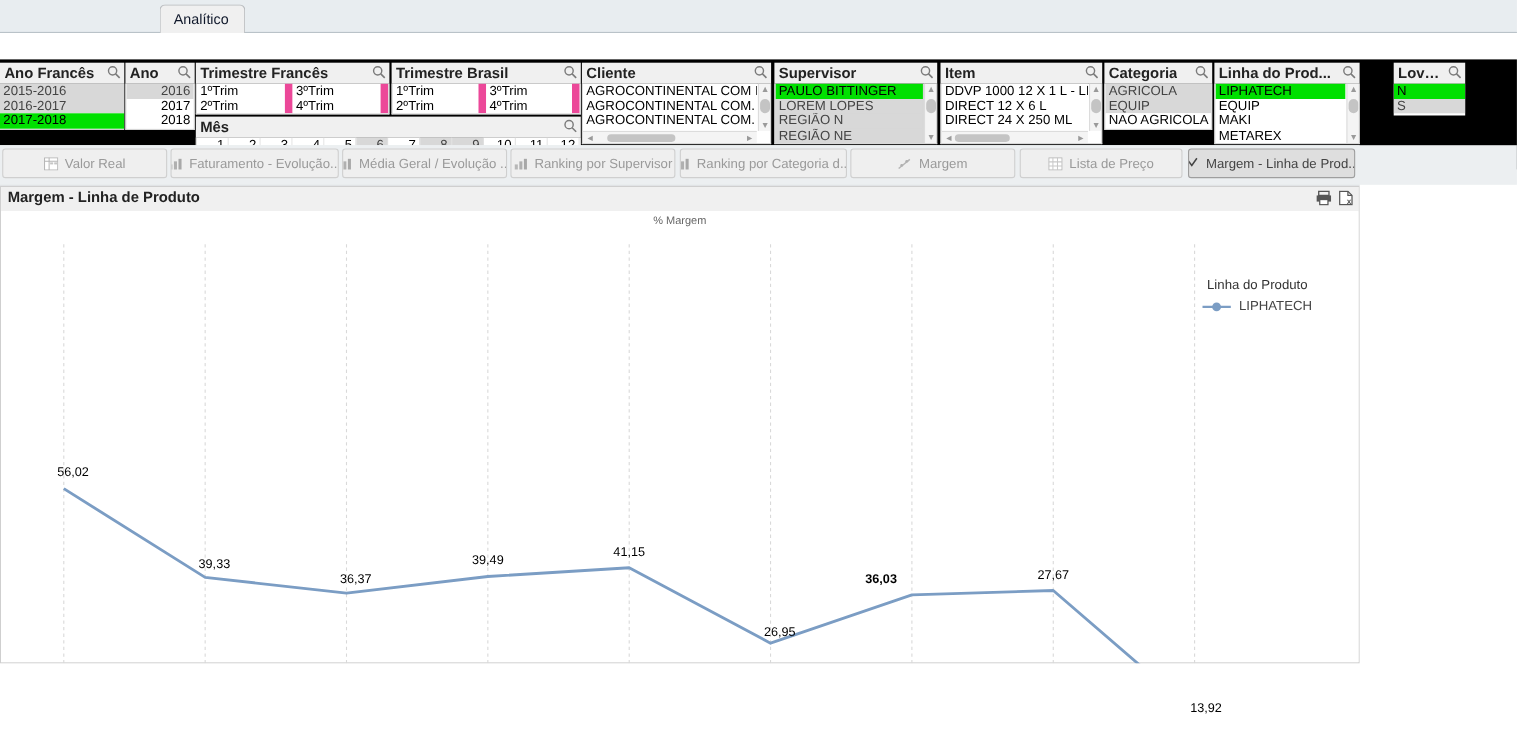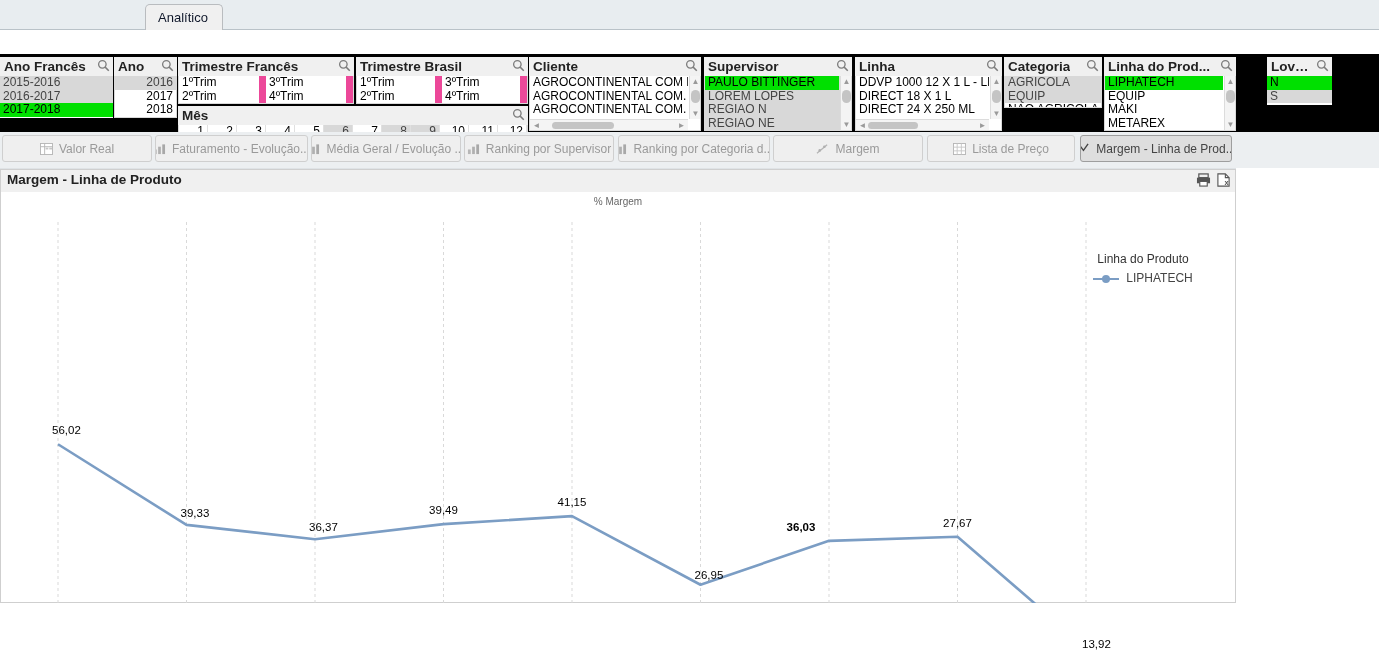--- a/index.html
+++ b/index.html
@@ -280,32 +280,32 @@
       <div class="vsb">
         <div class="arrow up">▲</div>
         <div class="thumb"></div>
         <div class="arrow dn">▼</div>
       </div>
     </div>
   </div>
 
   <div class="lb" style="left:855px;top:3px;width:147px;">
     <div class="lb-head">
-      <span class="ttl">Linha</span>
+      <span class="ttl">Item</span>
       <span class="mag">
         <svg width="13" height="13" viewBox="0 0 16 16">
             <circle cx="6.6" cy="6.6" r="4.6" fill="none" stroke="#555" stroke-width="1.6"></circle>
             <line x1="10" y1="10" x2="14.5" y2="14.5" stroke="#555" stroke-width="1.8"></line>
           </svg>
       </span>
     </div>
     <div class="lb-body" style="height:55px;border:1px solid #d9d9d9;border-top:none;box-sizing:border-box;">
       <div style="margin-right:12px;">
         <div class="row">DDVP 1000 12 X 1 L - LIPH</div>
-        <div class="row">DIRECT 18 X 1 L</div>
+        <div class="row">DIRECT 12 X 6 L</div>
         <div class="row">DIRECT 24 X 250 ML</div>
       </div>
       <div class="vsb" style="bottom:11px;">
         <div class="arrow up">▲</div>
         <div class="thumb"></div>
         <div class="arrow dn">▼</div>
       </div>
       <div class="hsb" style="right:12px;">
         <div class="arrow lf">◄</div>
         <div class="thumb" style="left:12px;width:50px;"></div>
@@ -317,21 +317,21 @@
   <div class="lb" style="left:1004px;top:3px;width:98px;">
     <div class="lb-head">
       <span class="ttl">Categoria</span>
       <span class="mag">
         <svg width="13" height="13" viewBox="0 0 16 16">
             <circle cx="6.6" cy="6.6" r="4.6" fill="none" stroke="#555" stroke-width="1.6"></circle>
             <line x1="10" y1="10" x2="14.5" y2="14.5" stroke="#555" stroke-width="1.8"></line>
           </svg>
       </span>
     </div>
-    <div class="lb-body" style="height:32px;border:1px solid #d9d9d9;border-top:none;box-sizing:border-box;">
+    <div class="lb-body" style="height:42px;border:1px solid #d9d9d9;border-top:none;box-sizing:border-box;">
       <div class="row excl">AGRICOLA</div>
       <div class="row excl">EQUIP</div>
       <div class="row">NAO AGRICOLA</div>
     </div>
   </div>
 
   <div class="lb" style="left:1104px;top:3px;width:132px;">
     <div class="lb-head">
       <span class="ttl">Linha do Prod...</span>
       <span class="mag">

